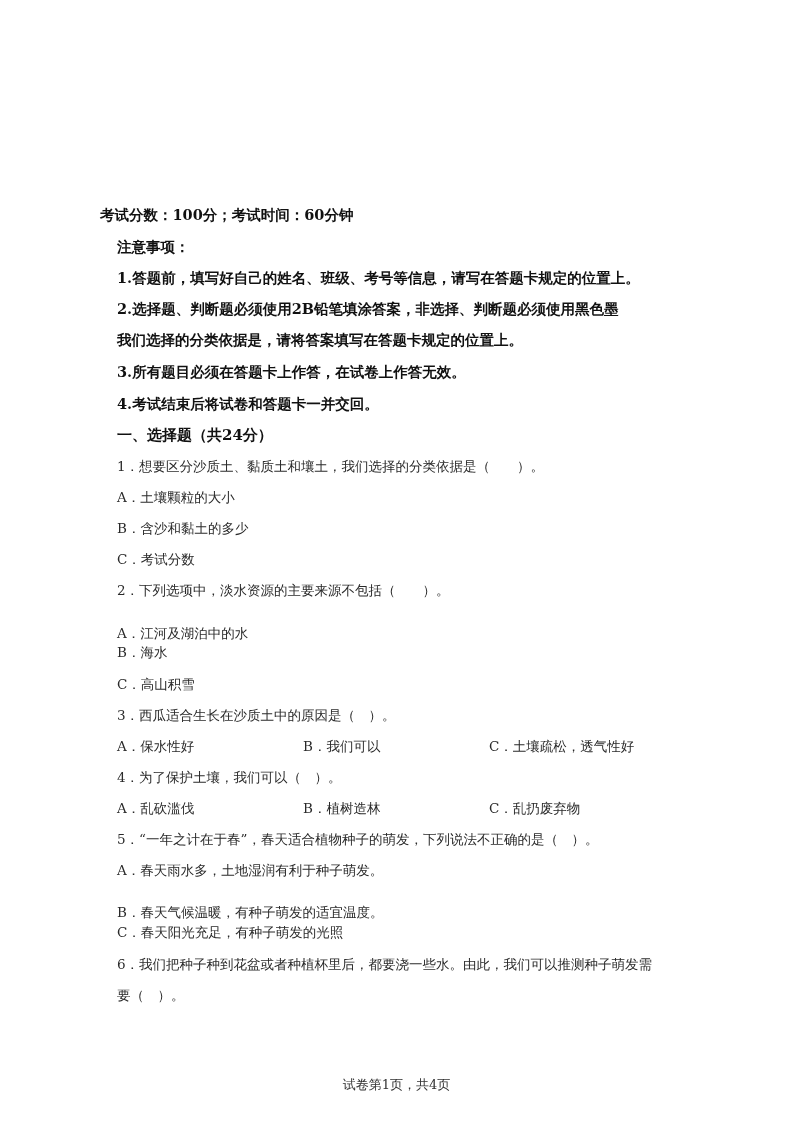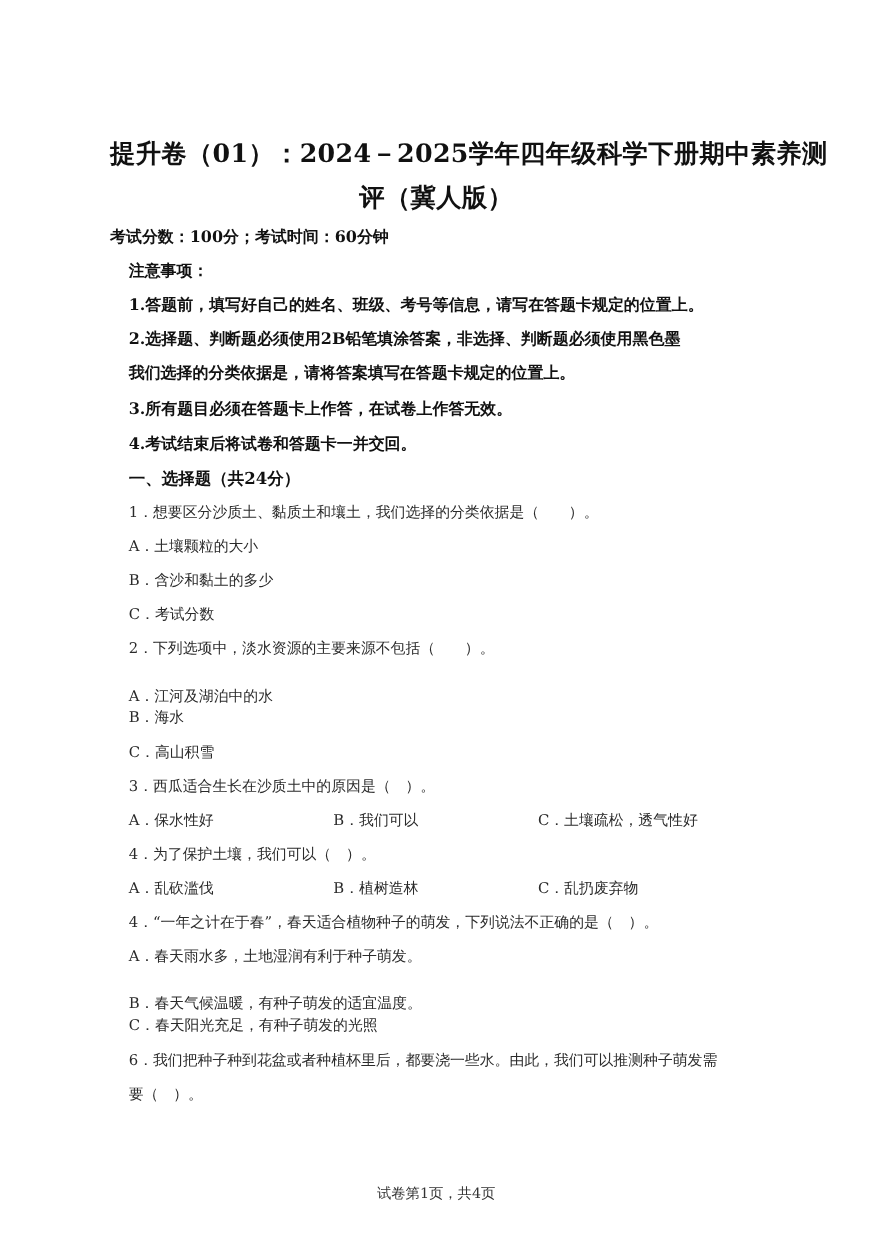--- a/index.html
+++ b/index.html
@@ -80,22 +80,20 @@
       text-align: center;
       font-size: 13px;
       color: #333333;
     }
   </style>
 </head>
 <body>
 
 <div class="page">
 
-  <div class="title l1">提升卷（01）：2024－2025学年四年级科学下册期中素养测</div>
-  <div class="title l2">评（冀人版）</div>
   <div class="subtitle">考试分数：100分；考试时间：60分钟</div>
 
   <div class="line bold" style="top:237px;">注意事项：</div>
   <div class="line bold" style="top:268px;">1.答题前，填写好自己的姓名、班级、考号等信息，请写在答题卡规定的位置上。</div>
   <div class="line bold" style="top:299px;">2.选择题、判断题必须使用2B铅笔填涂答案，非选择、判断题必须使用黑色墨</div>
   <div class="line bold" style="top:330px;">我们选择的分类依据是，请将答案填写在答题卡规定的位置上。</div>
   <div class="line bold" style="top:362px;">3.所有题目必须在答题卡上作答，在试卷上作答无效。</div>
   <div class="line bold" style="top:394px;">4.考试结束后将试卷和答题卡一并交回。</div>
 
   <div class="line section" style="top:425px;">一、选择题（共24分）</div>
@@ -113,21 +111,21 @@
   <div class="line normal" style="top:705px;">3．西瓜适合生长在沙质土中的原因是（　）。</div>
   <div class="opt3" style="top:736px; left:117px;">A．保水性好</div>
   <div class="opt3" style="top:736px; left:303px;">B．我们可以</div>
   <div class="opt3" style="top:736px; left:489px;">C．土壤疏松，透气性好</div>
 
   <div class="line normal" style="top:767px;">4．为了保护土壤，我们可以（　）。</div>
   <div class="opt3" style="top:798px; left:117px;">A．乱砍滥伐</div>
   <div class="opt3" style="top:798px; left:303px;">B．植树造林</div>
   <div class="opt3" style="top:798px; left:489px;">C．乱扔废弃物</div>
 
-  <div class="line normal" style="top:829px;">4．“一年之计在于春”，春天适合植物种子的萌发，下列说法不正确的是（　）。</div>
+  <div class="line normal" style="top:829px;">5．“一年之计在于春”，春天适合植物种子的萌发，下列说法不正确的是（　）。</div>
   <div class="line normal" style="top:860px;">A．春天雨水多，土地湿润有利于种子萌发。</div>
   <div class="line normal" style="top:891px;margin-top:11px;">B．春天气候温暖，有种子萌发的适宜温度。</div>
   <div class="line normal" style="top:922px;">C．春天阳光充足，有种子萌发的光照</div>
 
   <div class="line normal" style="top:954px;">6．我们把种子种到花盆或者种植杯里后，都要浇一些水。由此，我们可以推测种子萌发需</div>
   <div class="line normal" style="top:985px;">要（　）。</div>
 
   <div class="footer">试卷第1页，共4页</div>
 </div>
 

